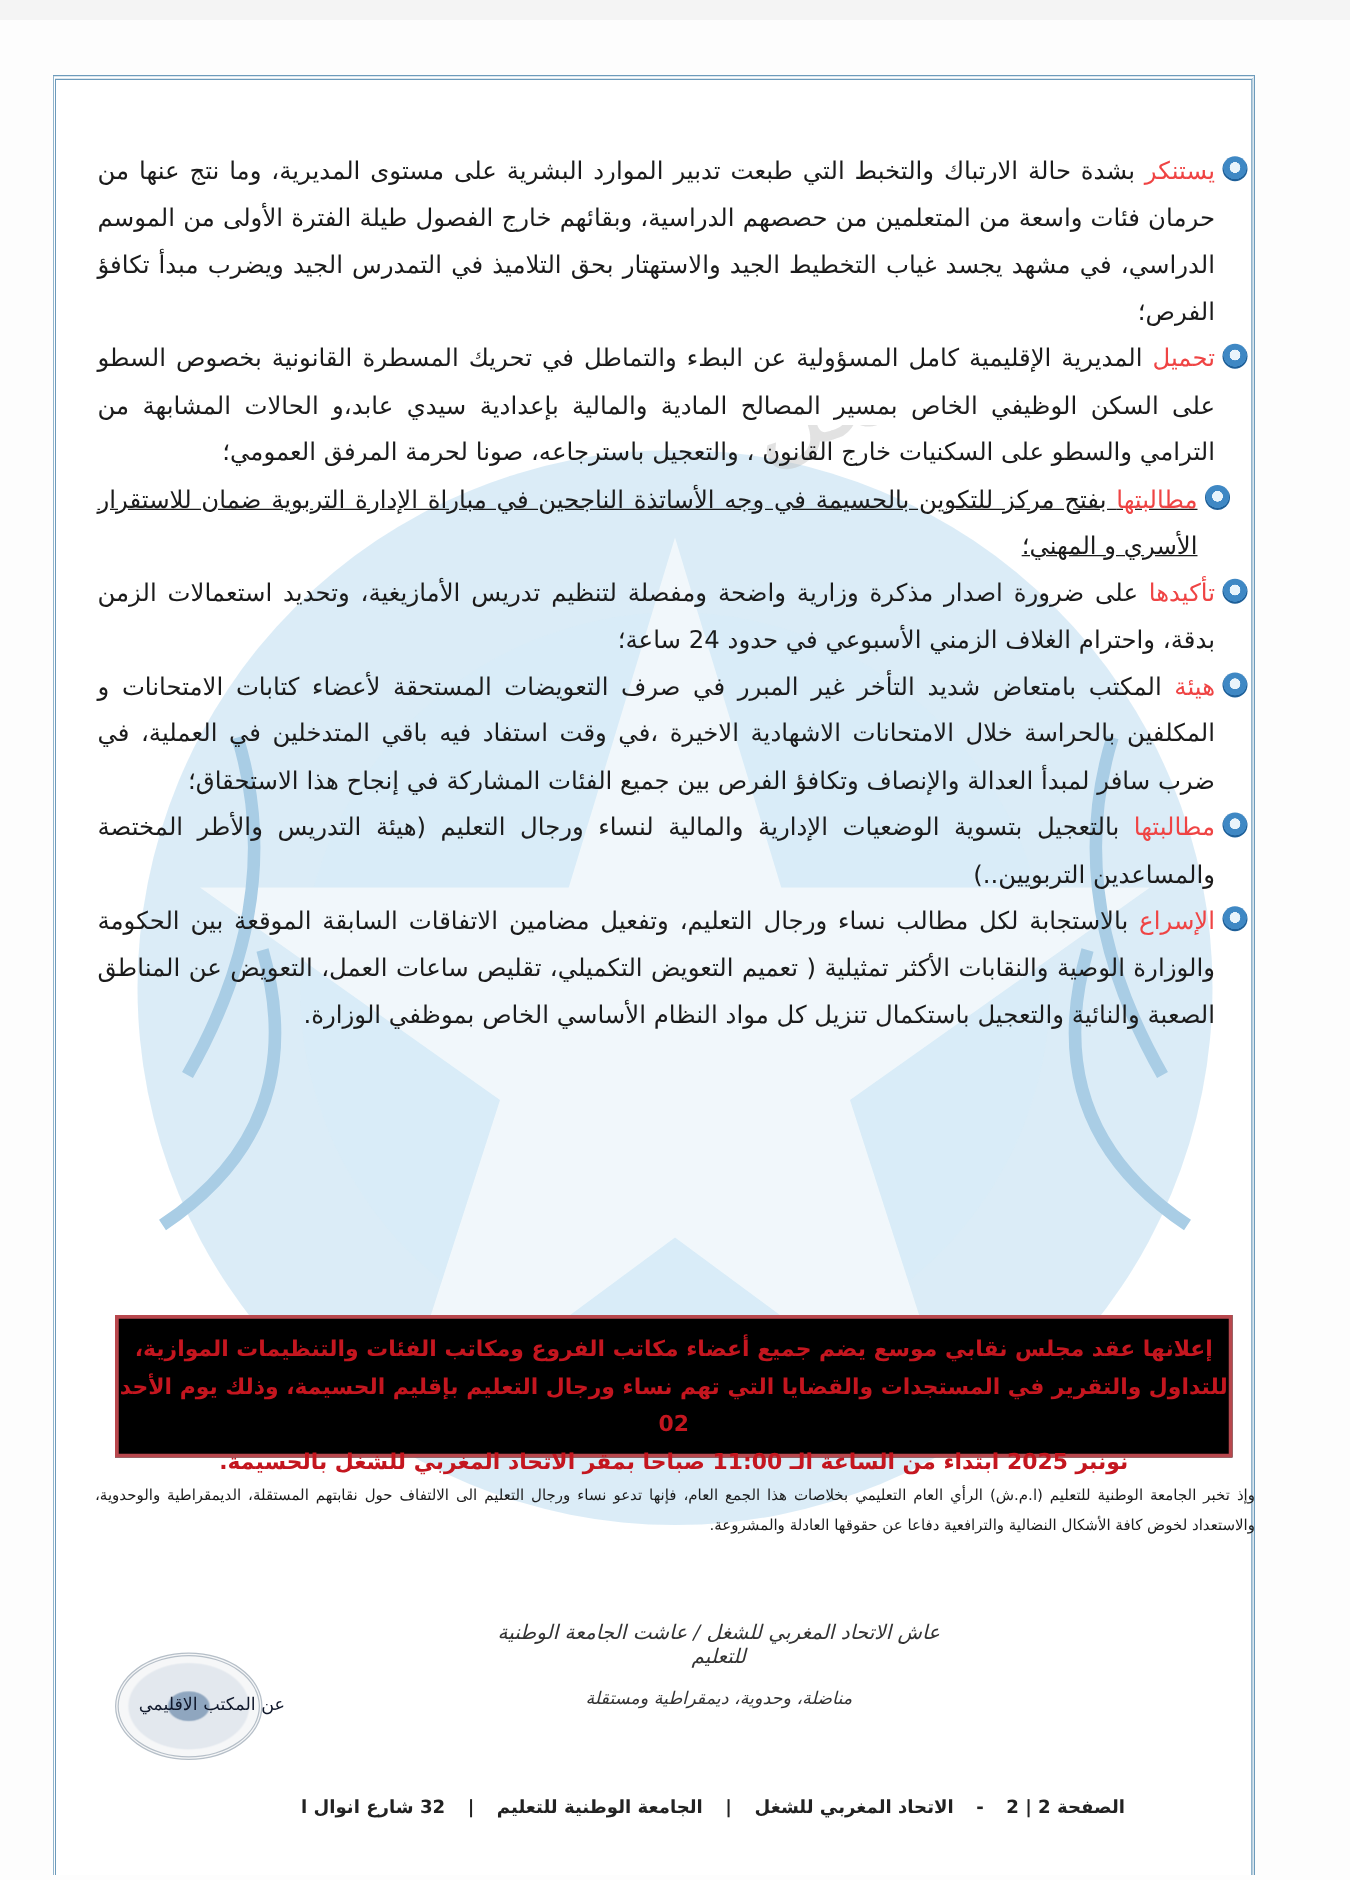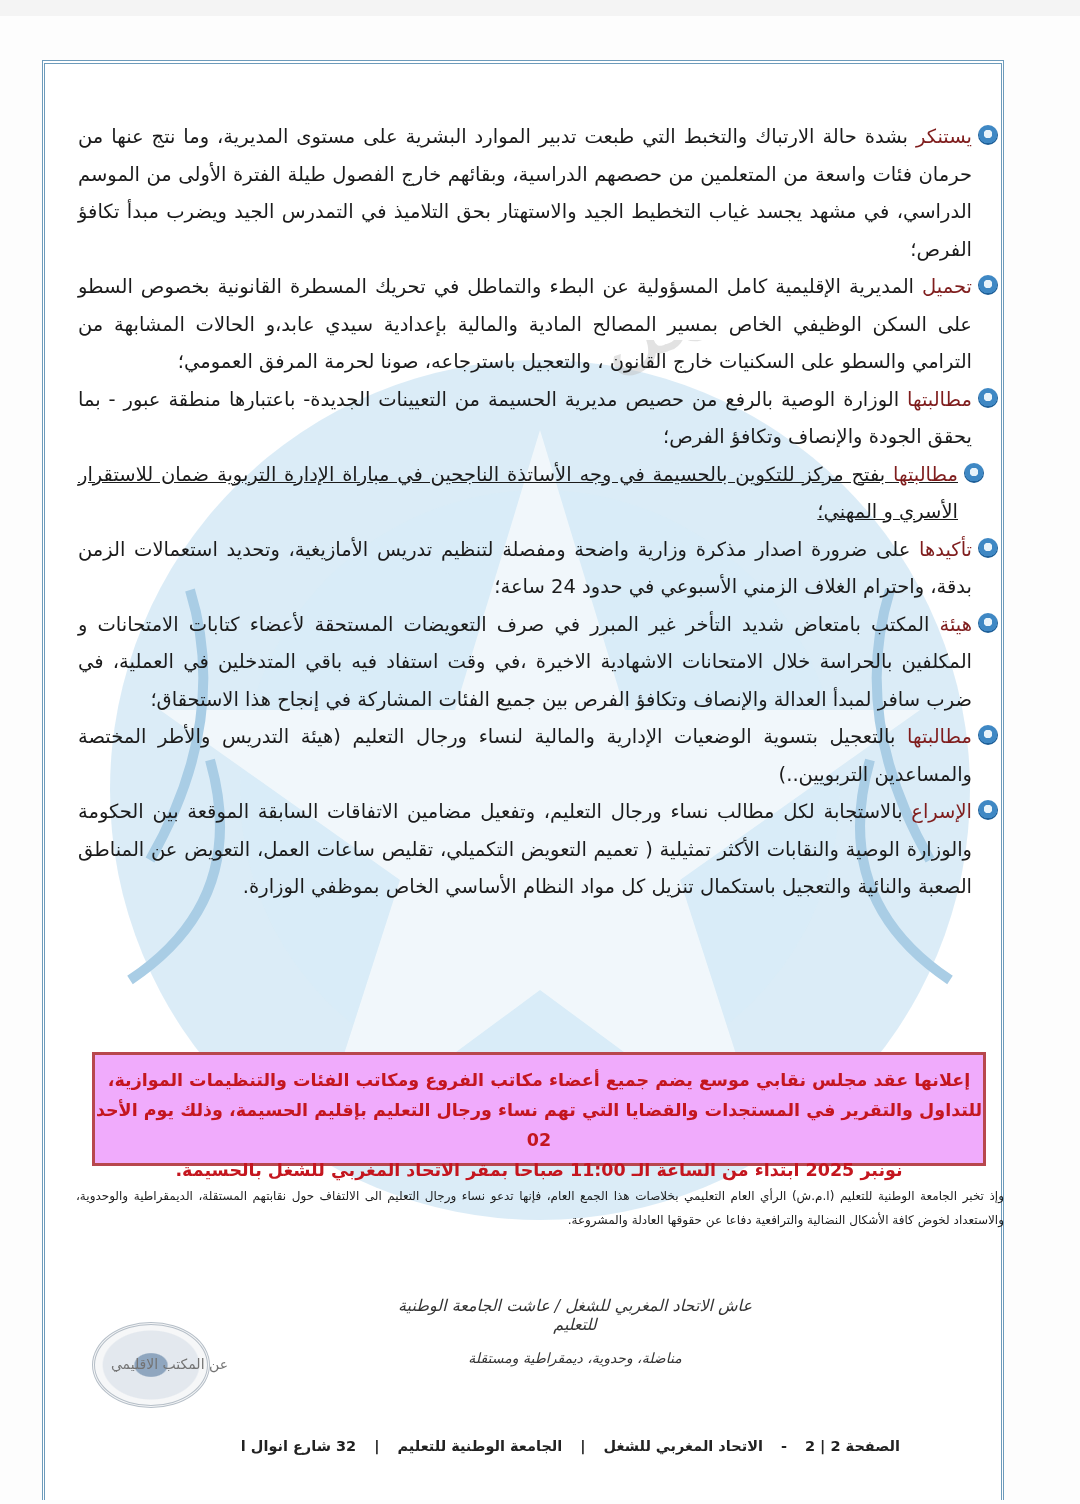--- a/index.html
+++ b/index.html
@@ -20,47 +20,47 @@
     position:absolute; left:78px; top:118px; width:920px; direction:rtl; text-align:justify;
     font-size:19.5px; line-height:37.5px; color:#1b1b1b;
   }
   .item { position:relative; padding-right:26px; margin:0; }
   .item.indent { padding-right:40px; margin-right:0;text-decoration:underline; }
   .item .bullet {
     position:absolute; right:0; top:7px; width:20px; height:20px; border-radius:50%;
     background:radial-gradient(circle at 50% 45%, #e9f4fb 0 28%, #3f88c4 30% 62%, #1e5f98 64% 100%);
   }
   .item.indent .bullet { right:14px; }
-  .kw { color:#7f1d1d; }
+  .kw { color:#ef4444; }
   .announce {
     position:absolute; left:92px; top:1052px; width:894px; height:114px;
     border:3px solid #b8474d; box-sizing:border-box; direction:rtl; text-align:center;
     color:#c4161f; font-weight:bold; font-size:17.5px; line-height:30px; padding-top:10px;
-    background:#f0abfc;
+    background:#000000;
   }
   .closing {
     position:absolute; left:76px; top:1184px; width:928px; direction:rtl; text-align:justify;
     font-size:12px; line-height:24px; color:#1b1b1b;
   }
   .slogan1 {
     position:absolute; left:380px; top:1296px; width:390px; direction:rtl; text-align:center;
     font-family:"DejaVu Serif", serif; font-style:italic; font-size:16px; color:#333;
   }
   .slogan2 {
     position:absolute; left:420px; top:1350px; width:310px; direction:rtl; text-align:center;
     font-family:"DejaVu Serif", serif; font-style:italic; font-size:14px; color:#333;
   }
   .stamp {
     position:absolute; left:92px; top:1322px; width:118px; height:86px; border-radius:50%;
     border:3px double #b6bfc8; box-sizing:border-box;
     background:radial-gradient(ellipse at center, #8fa6bf 0 20%, #e3e8ee 22% 60%, #f6f7f8 62%);
   }
   .signature {
     position:absolute; left:100px; top:1356px; width:128px; direction:rtl; text-align:right;
-    font-size:14px; color:#737373;
+    font-size:14px; color:#0f172a;
   }
   .footer {
     position:absolute; left:210px; top:1438px; width:690px; direction:rtl;
     font-size:14.5px; font-weight:bold; color:#222; white-space:nowrap;
     display:flex; gap:18px; align-items:center;
   }
   .footer .sep { color:#222; font-weight:bold; }
 </style>
 </head>
 <body>
@@ -73,21 +73,20 @@
   <circle cx="450" cy="450" r="430" fill="#cfe6f4" opacity="0.75"></circle>
   <circle cx="450" cy="450" r="300" fill="#d8ecf7" opacity="0.9"></circle>
   <polygon points="450,90 535,370 830,370 590,540 680,820 450,650 220,820 310,540 70,370 365,370" fill="#f4f9fc" opacity="0.85"></polygon>
   <path d="M60 520 Q140 380 100 250 M40 640 Q160 560 120 420 M840 520 Q760 380 800 250 M860 640 Q740 560 780 420" stroke="#a9cde5" stroke-width="10" fill="none"></path>
   <text x="520" y="30" font-size="80" fill="#bfbfbf" opacity="0.45" transform="rotate(-18 520 30)" font-family="DejaVu Sans, sans-serif">الاتحاد المغربي للشغل</text>
 </svg>
 
 <div class="content">
   <p class="item"><span class="bullet"></span><span class="kw">يستنكر</span><span> بشدة حالة الارتباك والتخبط التي طبعت تدبير الموارد البشرية على مستوى المديرية، وما نتج عنها من حرمان فئات واسعة من المتعلمين من حصصهم الدراسية، وبقائهم خارج الفصول طيلة الفترة الأولى من الموسم الدراسي، في مشهد يجسد غياب التخطيط الجيد والاستهتار بحق التلاميذ في التمدرس الجيد ويضرب مبدأ تكافؤ الفرص؛</span></p>
   <p class="item"><span class="bullet"></span><span class="kw">تحميل</span><span> المديرية الإقليمية كامل المسؤولية عن البطء والتماطل في تحريك المسطرة القانونية بخصوص السطو على السكن الوظيفي الخاص بمسير المصالح المادية والمالية بإعدادية سيدي عابد،و الحالات المشابهة من الترامي والسطو على السكنيات خارج القانون ، والتعجيل باسترجاعه، صونا لحرمة المرفق العمومي؛</span></p>
-  <p class="item"><span class="bullet"></span><span class="kw">مطالبتها</span><span> الوزارة الوصية بالرفع من حصيص مديرية الحسيمة من التعيينات الجديدة- باعتبارها منطقة عبور - بما يحقق الجودة والإنصاف وتكافؤ الفرص؛</span></p>
   <p class="item indent"><span class="bullet"></span><span class="kw">مطالبتها</span><span> بفتح مركز للتكوين بالحسيمة في وجه الأساتذة الناجحين في مباراة الإدارة التربوية ضمان للاستقرار الأسري و المهني؛</span></p>
   <p class="item"><span class="bullet"></span><span class="kw">تأكيدها</span><span> على ضرورة اصدار مذكرة وزارية واضحة ومفصلة لتنظيم تدريس الأمازيغية، وتحديد استعمالات الزمن بدقة، واحترام الغلاف الزمني الأسبوعي في حدود 24 ساعة؛</span></p>
   <p class="item"><span class="bullet"></span><span class="kw">هيئة</span><span> المكتب بامتعاض شديد التأخر غير المبرر في صرف التعويضات المستحقة لأعضاء كتابات الامتحانات و المكلفين بالحراسة خلال الامتحانات الاشهادية الاخيرة ،في وقت استفاد فيه باقي المتدخلين في العملية، في ضرب سافر لمبدأ العدالة والإنصاف وتكافؤ الفرص بين جميع الفئات المشاركة في إنجاح هذا الاستحقاق؛</span></p>
   <p class="item"><span class="bullet"></span><span class="kw">مطالبتها</span><span> بالتعجيل بتسوية الوضعيات الإدارية والمالية لنساء ورجال التعليم (هيئة التدريس والأطر المختصة والمساعدين التربويين..)</span></p>
   <p class="item"><span class="bullet"></span><span class="kw">الإسراع</span><span> بالاستجابة لكل مطالب نساء ورجال التعليم، وتفعيل مضامين الاتفاقات السابقة الموقعة بين الحكومة والوزارة الوصية والنقابات الأكثر تمثيلية ( تعميم التعويض التكميلي، تقليص ساعات العمل، التعويض عن المناطق الصعبة والنائية والتعجيل باستكمال تنزيل كل مواد النظام الأساسي الخاص بموظفي الوزارة.</span></p>
 </div>
 
 <div class="announce">
   <div>إعلانها عقد مجلس نقابي موسع يضم جميع أعضاء مكاتب الفروع ومكاتب الفئات والتنظيمات الموازية،</div>
   <div>للتداول والتقرير في المستجدات والقضايا التي تهم نساء ورجال التعليم بإقليم الحسيمة، وذلك يوم الأحد 02</div>

